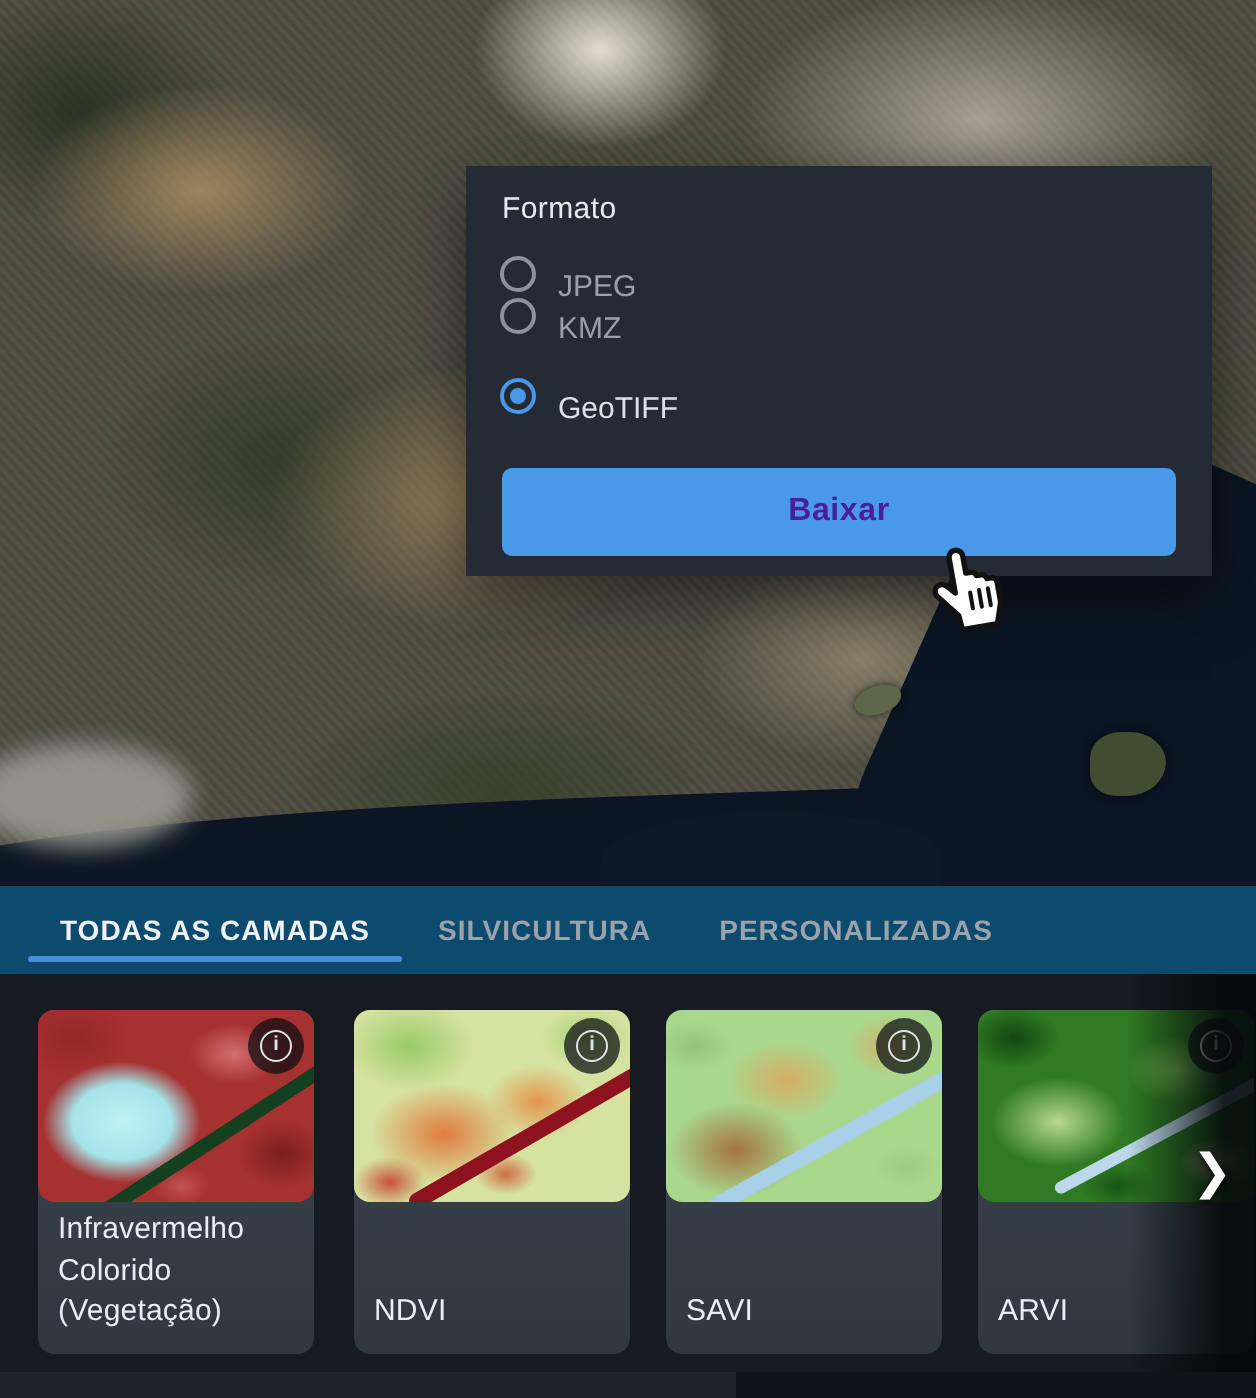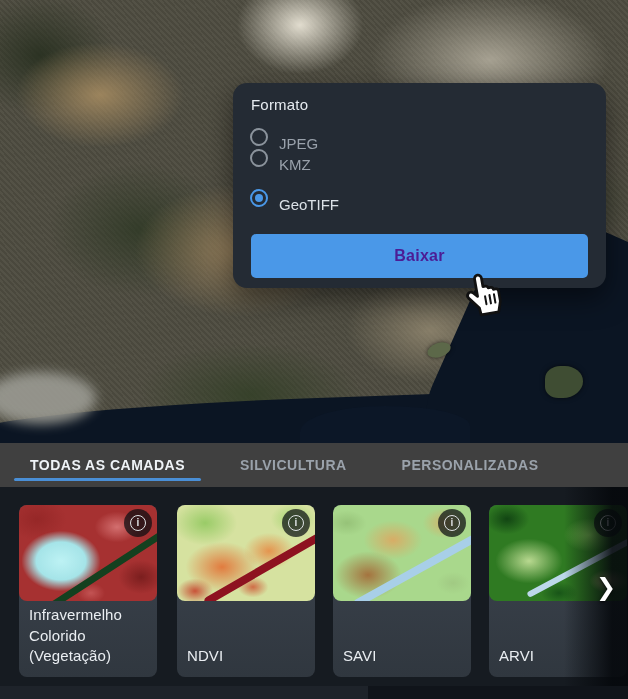--- a/index.html
+++ b/index.html
@@ -31,39 +31,39 @@
     background:#0c1727; border-radius:50% 50% 0 0 / 26px 20px 0 0; }
   .island { position:absolute; left:427px; top:343px; width:24px; height:14px;
     background:#5c6849; border-radius:50%; transform:rotate(-18deg); box-shadow:0 0 4px rgba(0,0,0,.6); }
   .peninsula { position:absolute; left:545px; top:366px; width:38px; height:32px;
     background:#3f4d33; border-radius:46% 54% 60% 40%; box-shadow:0 0 5px rgba(0,0,0,.6); }
   .urban { position:absolute; left:-14px; top:372px; width:110px; height:52px;
     background:#9b9b93; border-radius:50%; filter:blur(6px); opacity:.9; }
 
   
   .format-panel { position:absolute; left:233px; top:83px; width:373px; height:205px;
-    background:#242b34; border-radius:14px; box-shadow:0 10px 28px rgba(0,0,0,.5); }
+    background:#242b34; border-radius:0; box-shadow:0 10px 28px rgba(0,0,0,.5); }
   .panel-title { position:absolute; left:18px; top:13px; font-size:15px; color:#e6ebf0; letter-spacing:.2px; }
   .radio-row { position:absolute; left:17px; display:flex; align-items:center; gap:11px; height:22px; cursor:pointer; }
   .radio-row.r0 { top:43px; } .radio-row.r1 { top:64px;text-align:right; } .radio-row.r2 { top:104px;text-align:center; }
   .radio { width:18px; height:18px; border:2px solid #8b939c; border-radius:50%; position:relative; flex:none; }
   .radio-row.selected .radio { border-color:#4a98e8; }
   .radio-row.selected .radio::after { content:""; position:absolute; inset:3px; background:#4a98e8; border-radius:50%; }
   .radio-label { font-size:15px; color:#99a1ab;margin-top:12px; }
   .radio-row.selected .radio-label { color:#dbe1e7; }
   .download-btn { position:absolute; left:18px; top:151px; width:337px; height:44px;
     background:#4a98e8; border:none; border-radius:5px; color:#4c1d95; font-size:16px;
     font-weight:700; letter-spacing:.3px; font-family:inherit; cursor:pointer; }
 
   
   .cursor { position:absolute; left:462px; top:270px; width:48px; height:50px; transform:rotate(-10deg); pointer-events:none; }
 
   
-  .tabbar { position:absolute; left:0; top:443px; width:628px; height:44px; background:#404040;
-    display:flex; align-items:stretch; padding-left:14px; gap:23px; white-space:nowrap; }
+  .tabbar { position:absolute; left:0; top:443px; width:628px; height:44px; background:#0c4a6e;
+    display:flex; align-items:stretch; padding-left:14px; gap:2px; white-space:nowrap; }
   .tab { position:relative; display:flex; align-items:center; padding:0 16px;
     font-size:14px; font-weight:700; letter-spacing:.5px; color:#9aa2ab; cursor:pointer; }
   .tab.active { color:#eff3f7; }
   .tab.active::after { content:""; position:absolute; left:0; right:0; bottom:6px; height:3px;
     background:#4a8fd6; border-radius:2px; }
 
   
   .layer-strip { position:absolute; left:0; top:487px; width:628px; height:199px; background:#161b21; overflow:hidden; }
   .card { position:absolute; top:18px; width:138px; height:172px; border-radius:8px;
     background:linear-gradient(#3d454f, #30373f); cursor:pointer; }

